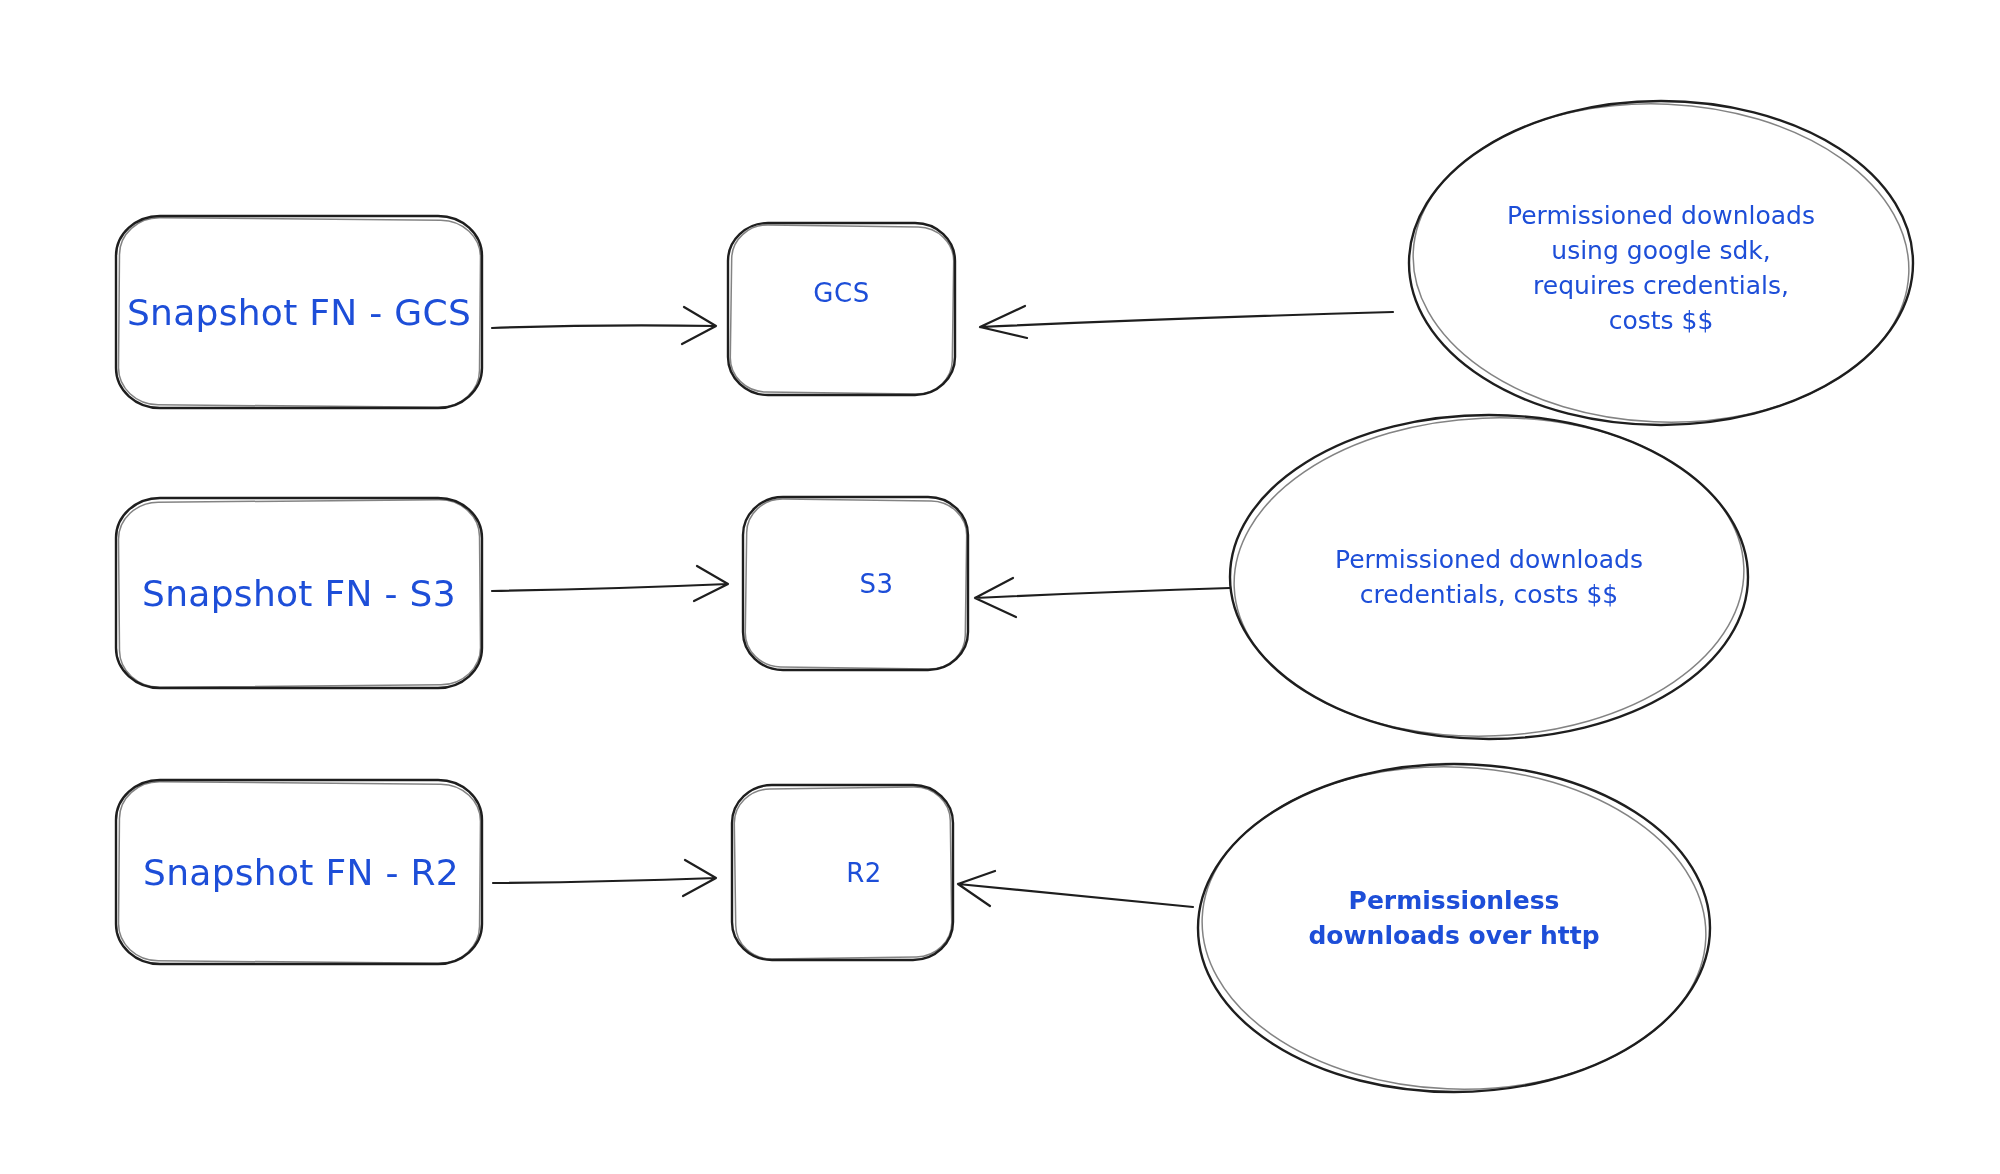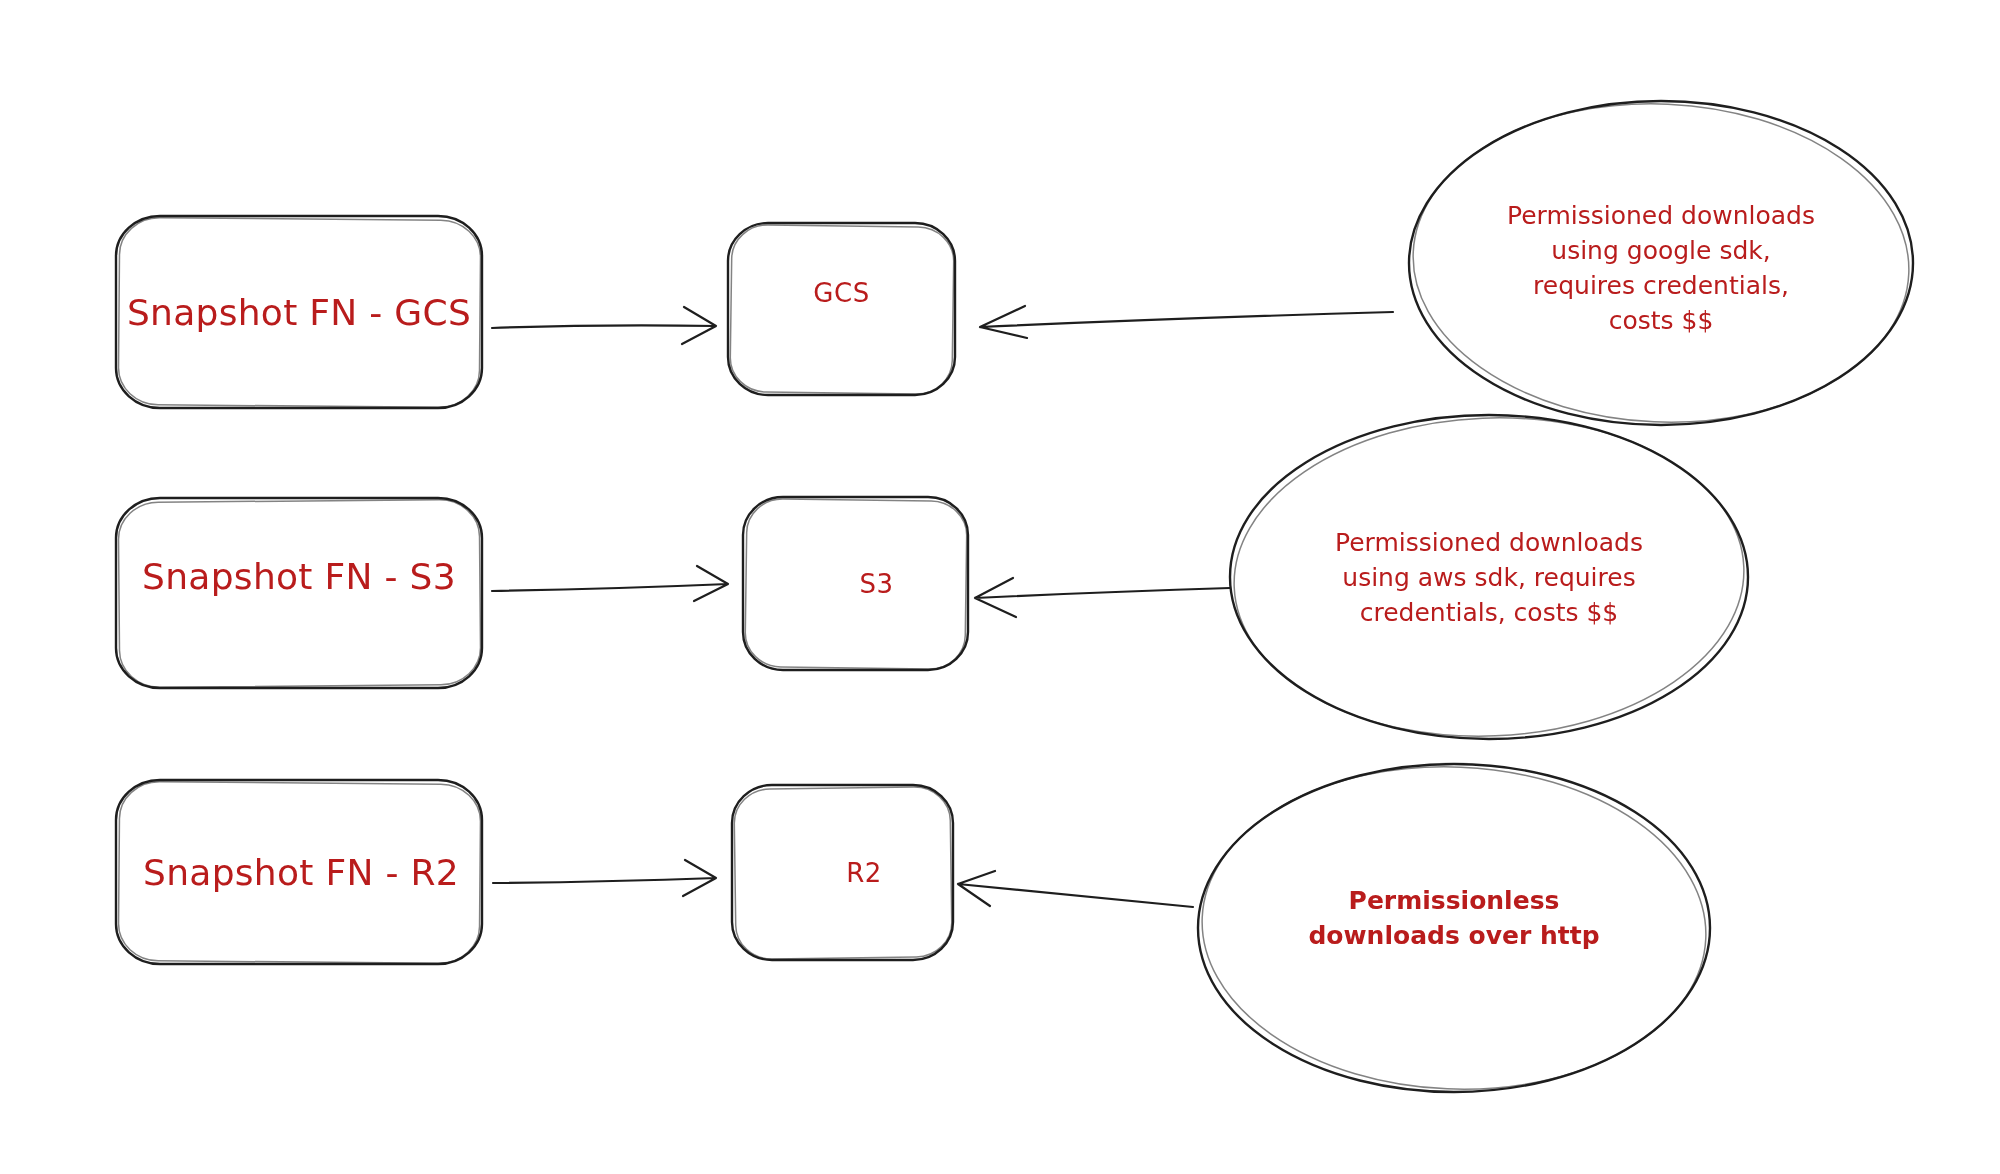--- a/index.html
+++ b/index.html
@@ -15,21 +15,21 @@
   svg.canvas { position: absolute; left: 0; top: 0; }
   .s1 { fill: none; stroke: #1e1e1e; stroke-width: 2.4; stroke-linecap: round; stroke-linejoin: round; }
   .s2 { fill: none; stroke: #1e1e1e; stroke-width: 1.5; opacity: 0.55; stroke-linecap: round; }
   .arrow { fill: none; stroke: #1e1e1e; stroke-width: 2.2; stroke-linecap: round; stroke-linejoin: round; }
   .label {
     position: absolute;
     display: flex;
     align-items: center;
     justify-content: center;
     text-align: center;
-    color: #b91c1c;
+    color: #1d4ed8;
     user-select: none;
   }
   .node-label { font-size: 36px; letter-spacing: 0.3px; }
   .mid-label  { font-size: 26px; letter-spacing: 0.5px; }
   .note-label { font-size: 25px; line-height: 35px; flex-direction: column; }
   .note-line  { display: block; }
 </style>
 </head>
 <body>
 
@@ -78,37 +78,36 @@
     <ellipse class="s2" cx="1454" cy="928" rx="252" ry="161" transform="rotate(2.4 1454 928)"></ellipse>
   </g>
   <path class="arrow" d="M493 883 Q606 882 716 878 M685 860 L716 878 M683 896 L716 878"></path>
   <path class="arrow" d="M1193 907 Q1072 895 958 884 M995 871 L958 884 M990 906 L958 884"></path>
 </svg>
 
 <div class="label node-label" style="left:116px; top:216px; width:366px; height:192px;">Snapshot FN - GCS</div>
 
 <div class="label mid-label" style="left:728px; top:207px; width:227px; height:172px;">GCS</div>
 
-<div class="label node-label" style="left:116px; top:481px; width:366px; height:190px;">Snapshot FN - S3</div>
+<div class="label node-label" style="left:116px; top:498px; width:366px; height:190px;">Snapshot FN - S3</div>
 
 <div class="label mid-label" style="left:743px; top:497px; width:267px; height:173px;">S3</div>
 
 <div class="label node-label" style="left:116px; top:780px; width:370px; height:184px;">Snapshot FN - R2</div>
 
 <div class="label mid-label" style="left:732px; top:785px; width:264px; height:175px;">R2</div>
 
 <div class="label note-label" style="left:1411px; top:133px; width:500px; height:270px;">
   <span class="note-line">Permissioned downloads</span>
   <span class="note-line">using google sdk,</span>
   <span class="note-line">requires credentials,</span>
   <span class="note-line">costs $$</span>
 </div>
 
 <div class="label note-label" style="left:1239px; top:447px; width:500px; height:260px;">
   <span class="note-line">Permissioned downloads</span>
-  <span class="note-line">using aws sdk, requires</span>
   <span class="note-line">credentials, costs $$</span>
 </div>
 
 <div class="label note-label" style="left:1204px; top:788px; width:500px; height:260px;font-weight:bold;">
   <span class="note-line">Permissionless</span>
   <span class="note-line">downloads over http</span>
 </div>
 
 </body></html>

